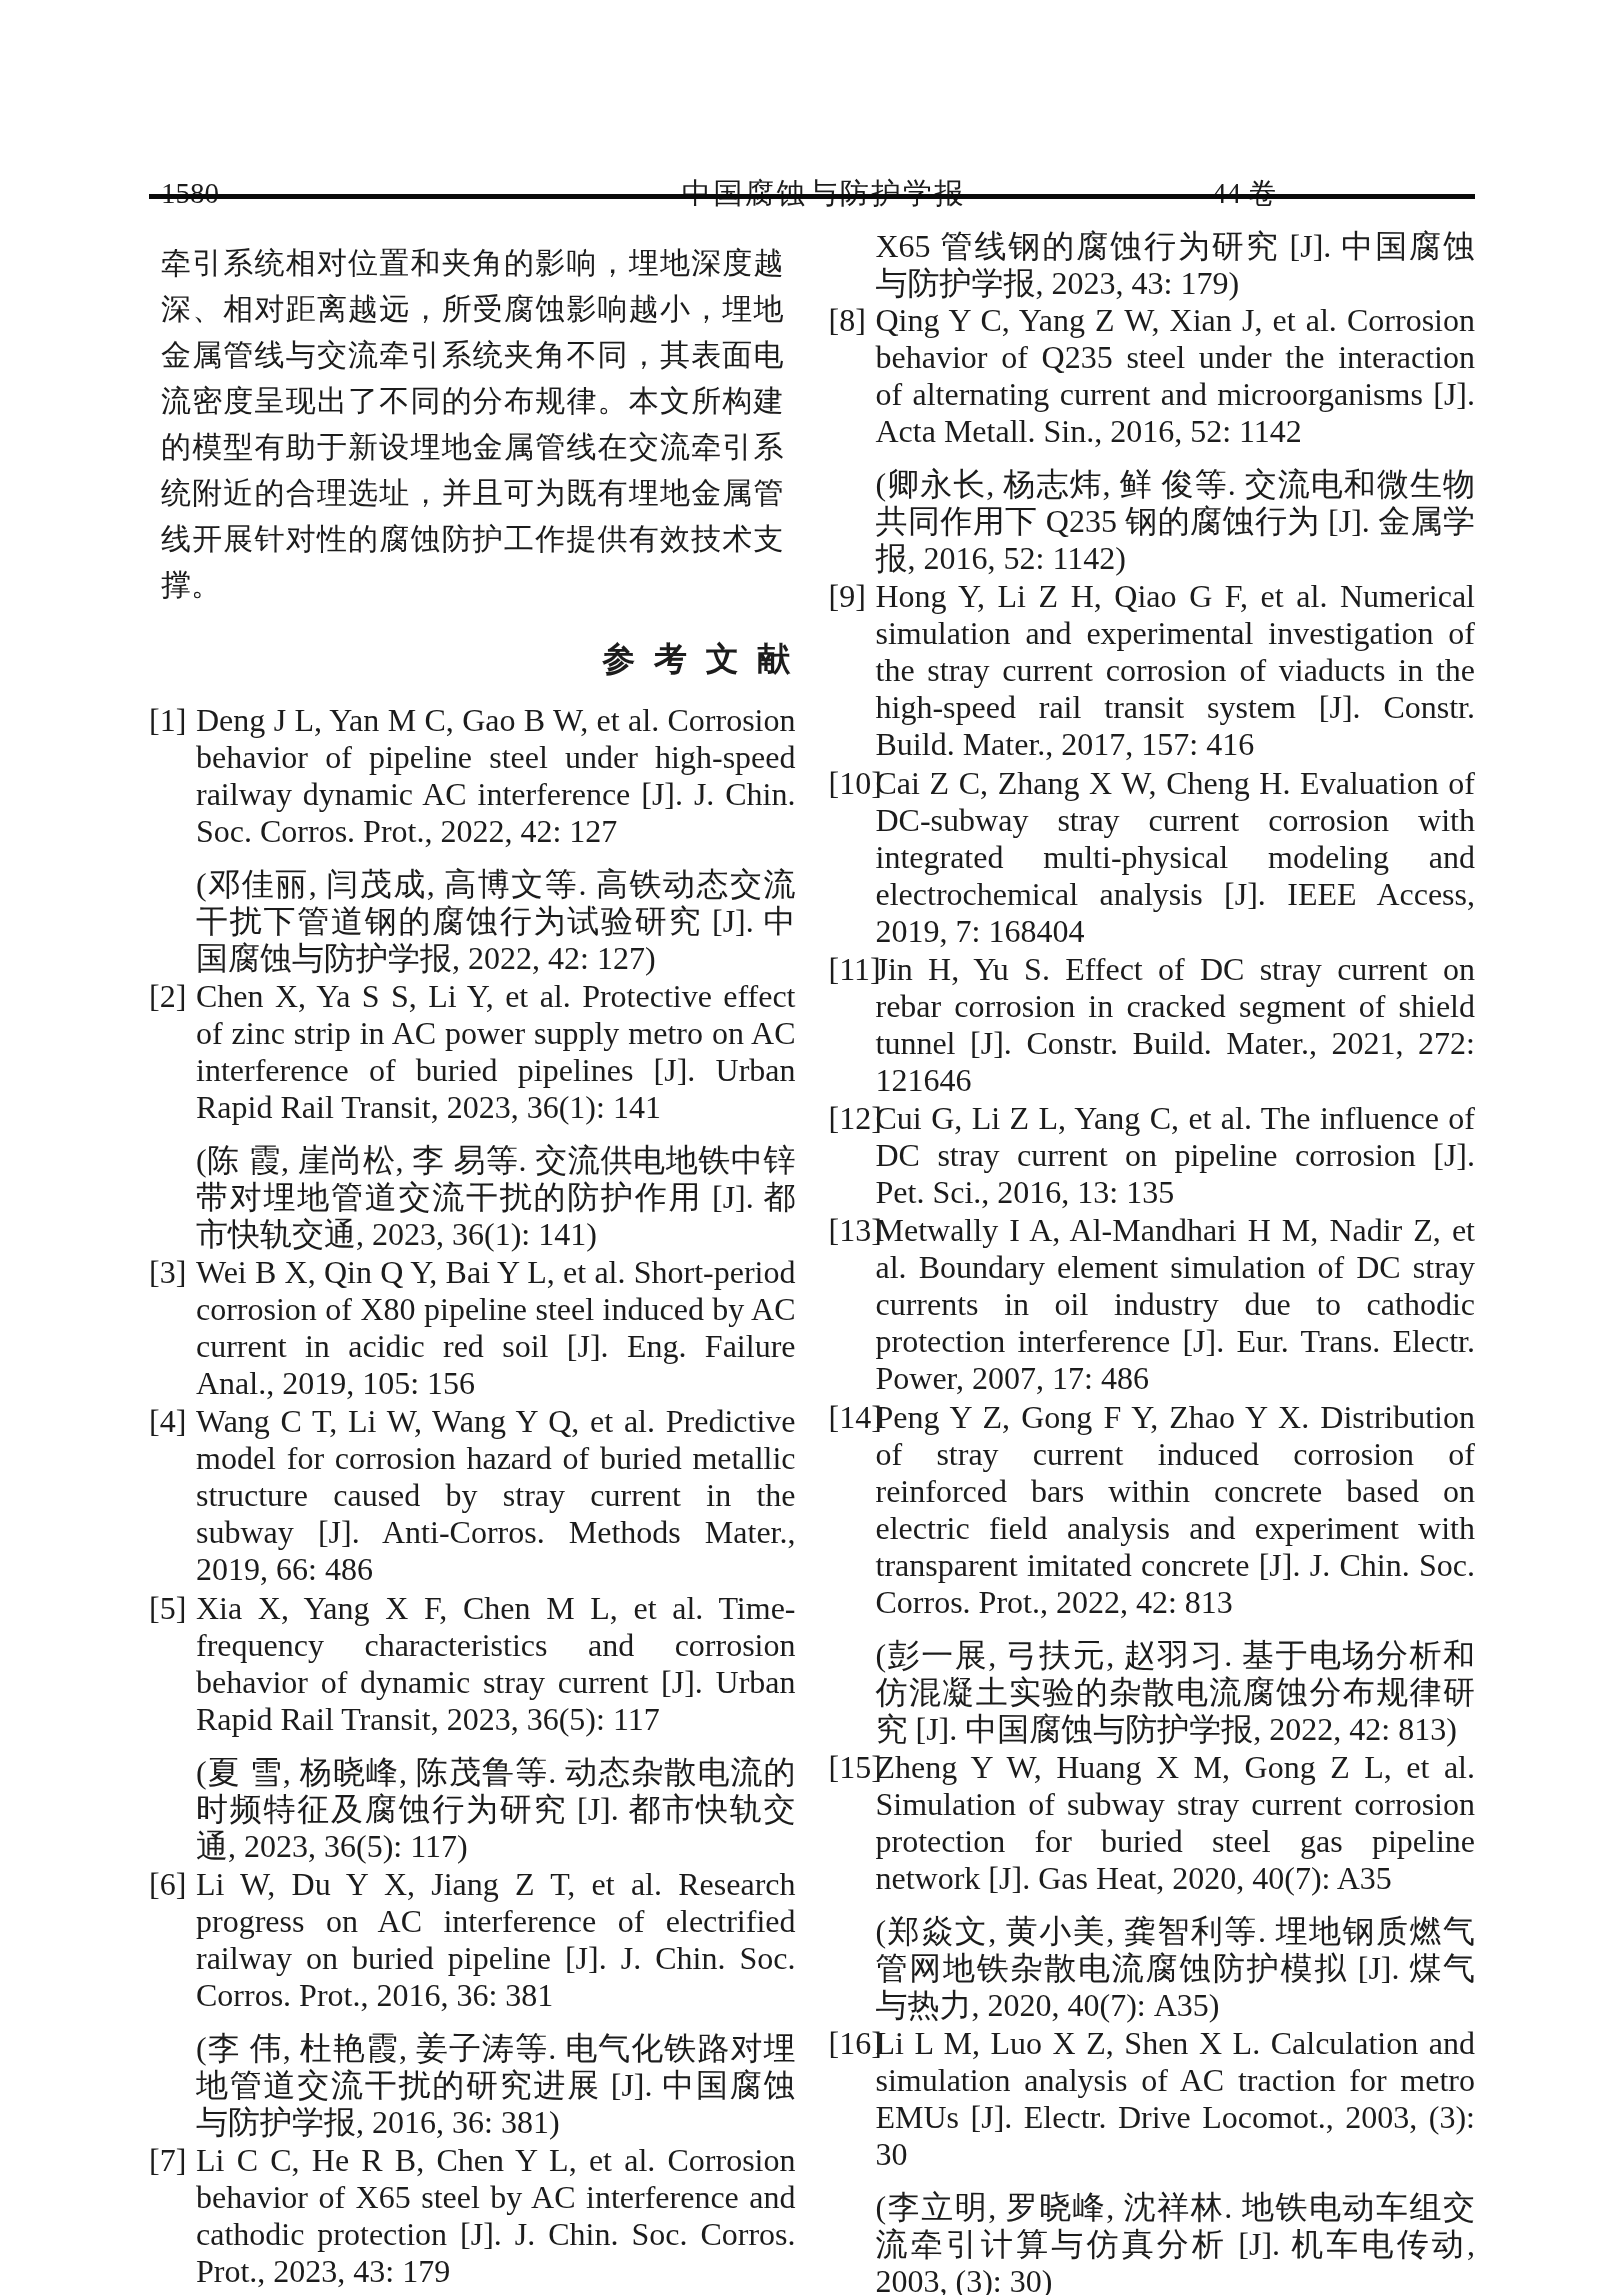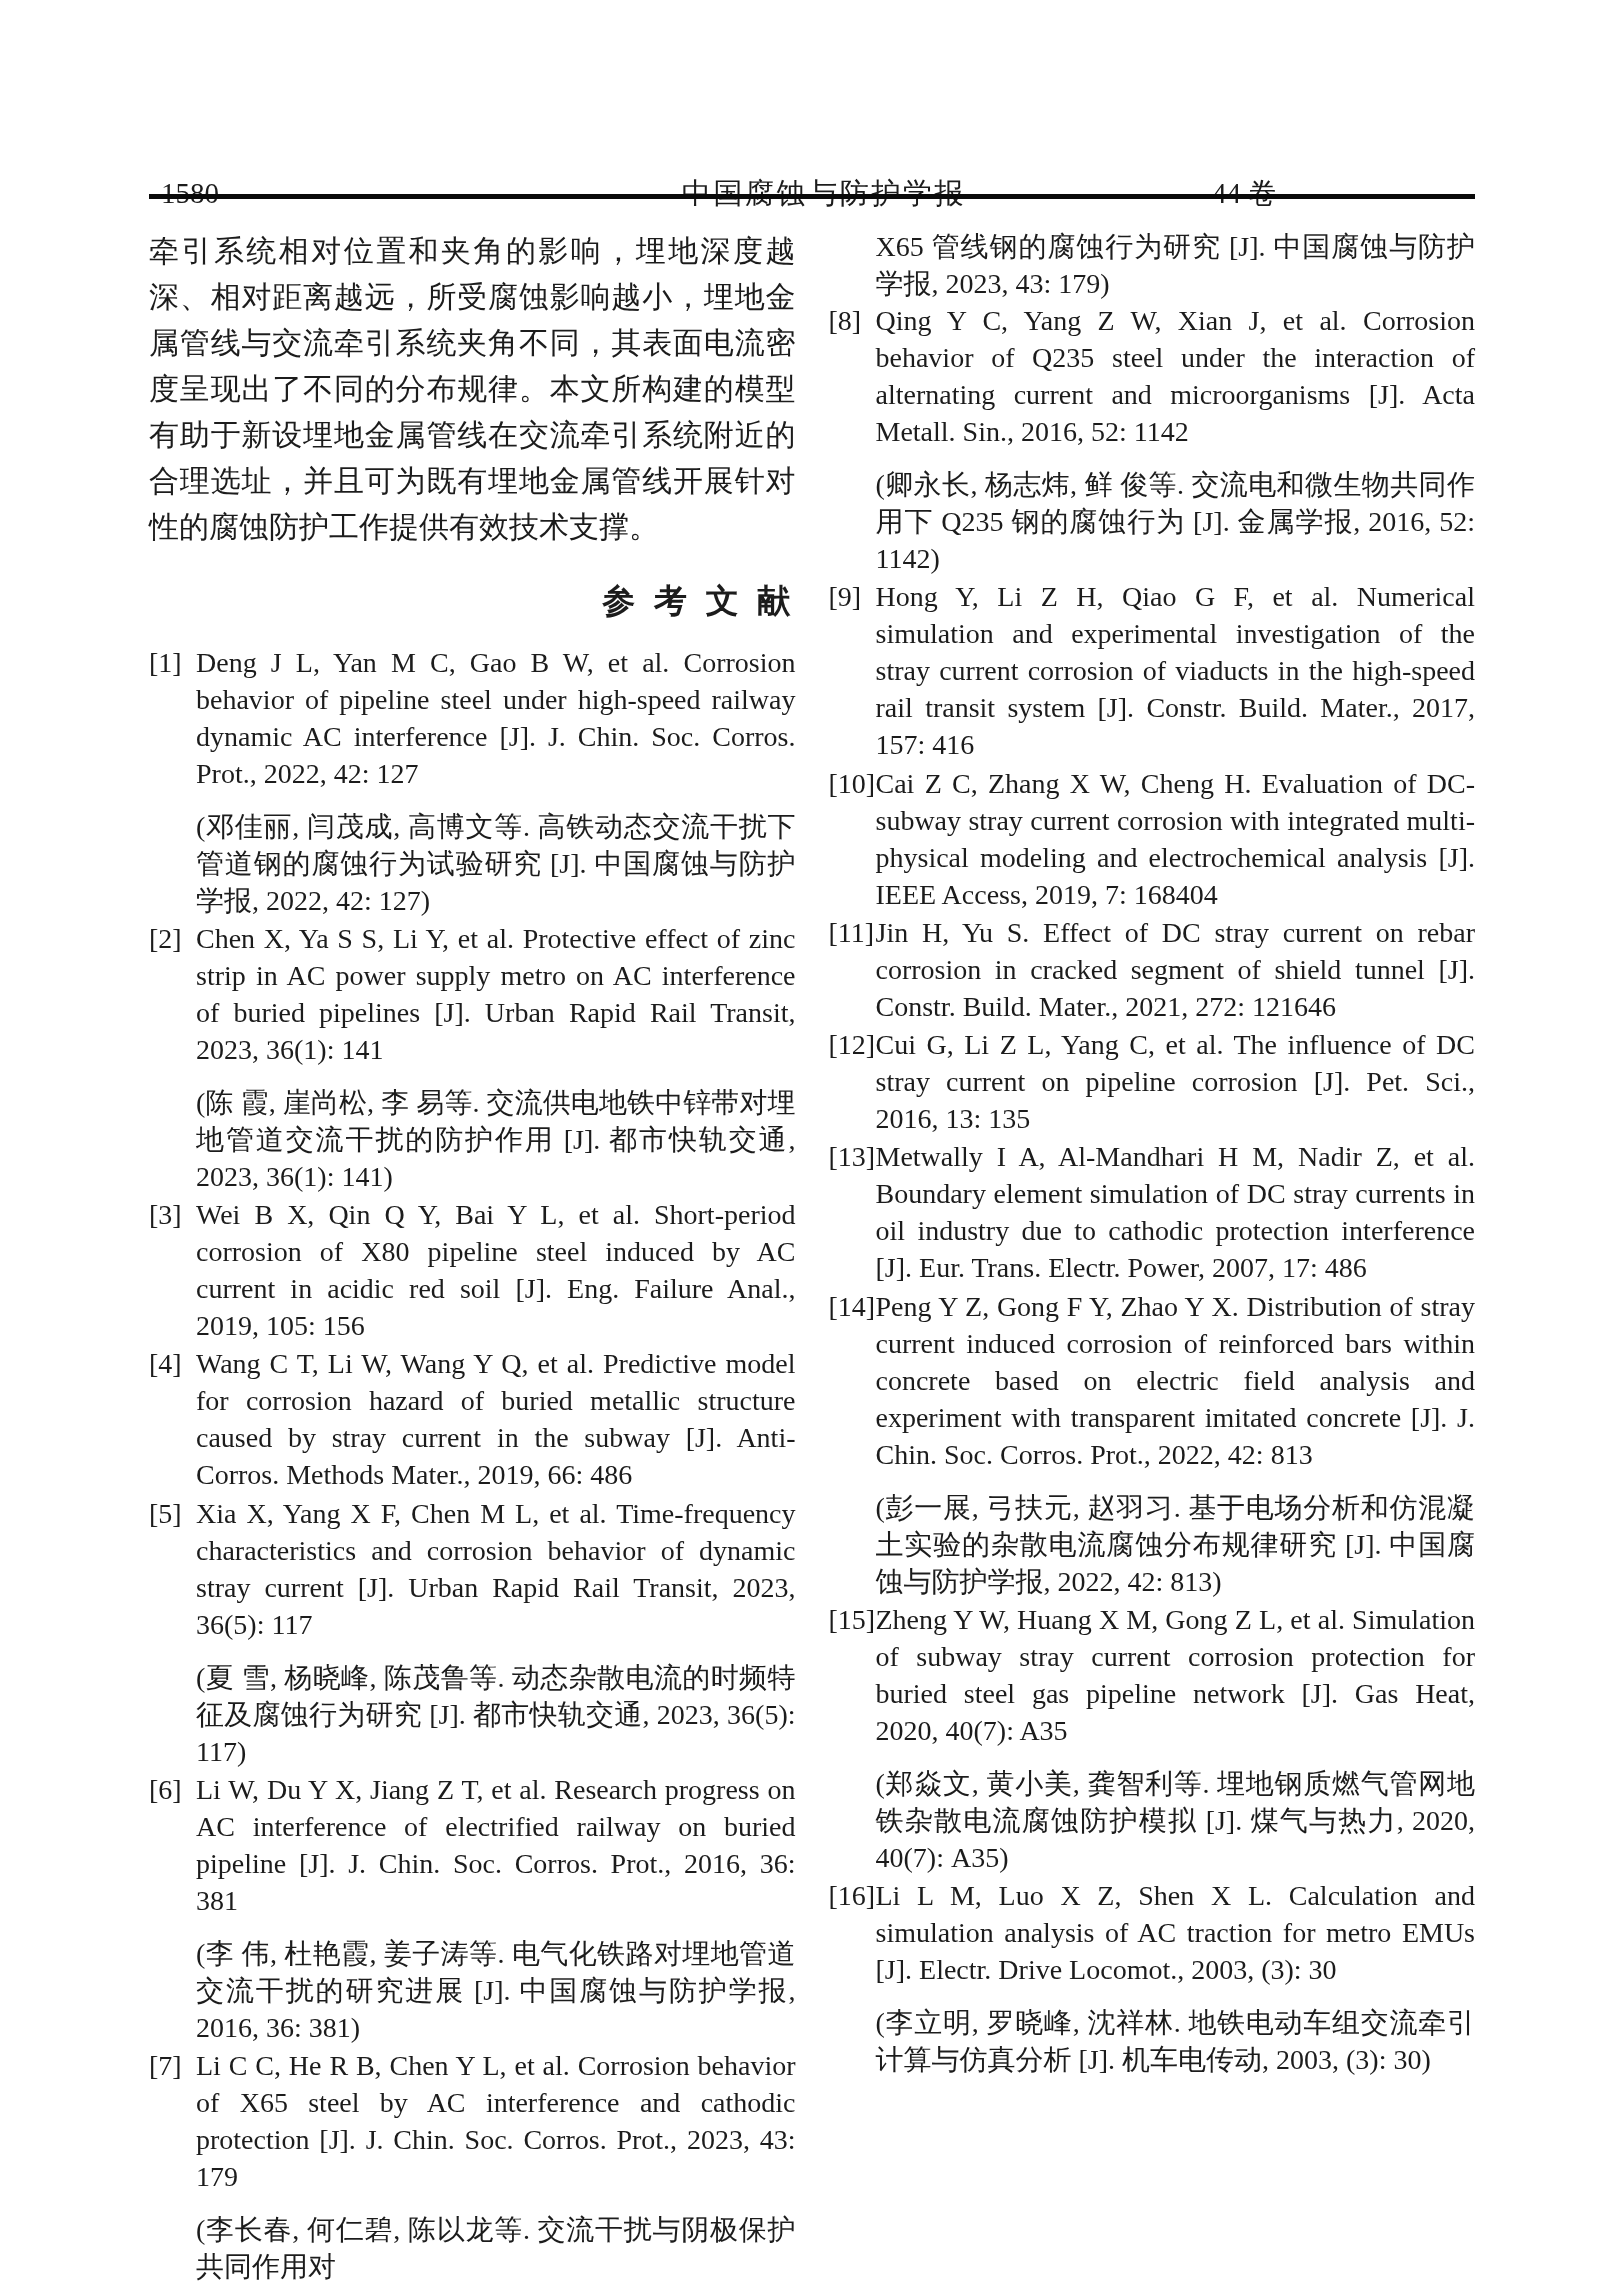--- a/index.html
+++ b/index.html
@@ -28,34 +28,34 @@
 
   .columns {
     position:absolute; top:228px; left:0; width:100%;
     display:flex; gap:33px;
   }
   .col { width:647px; }
 
   .intro {
     font-size:30px; line-height:46px;
     text-align:justify; text-justify:inter-ideograph;
-    margin:0;
+    margin:12px;
   }
 
   .refs-heading {
     font-size:33px; font-weight:bold;
     letter-spacing:5.2px;
     margin:29px 0 19.6px 0;
     text-align:right;
   }
 
   .ref, .ref-cont {
     position:relative;
     padding-left:47px;
-    font-size:28px; line-height:37px;
+    font-size:32px; line-height:37px;
     text-align:justify; text-justify:inter-ideograph;
   }
   .ref { margin:0 0 1.3px 0; }
   .ref .label { position:absolute; left:0; top:0; }
   .ref .en { display:block; }
   .ref .zh { display:block;margin-top:16px; }
 </style>
 </head>
 <body>
 

